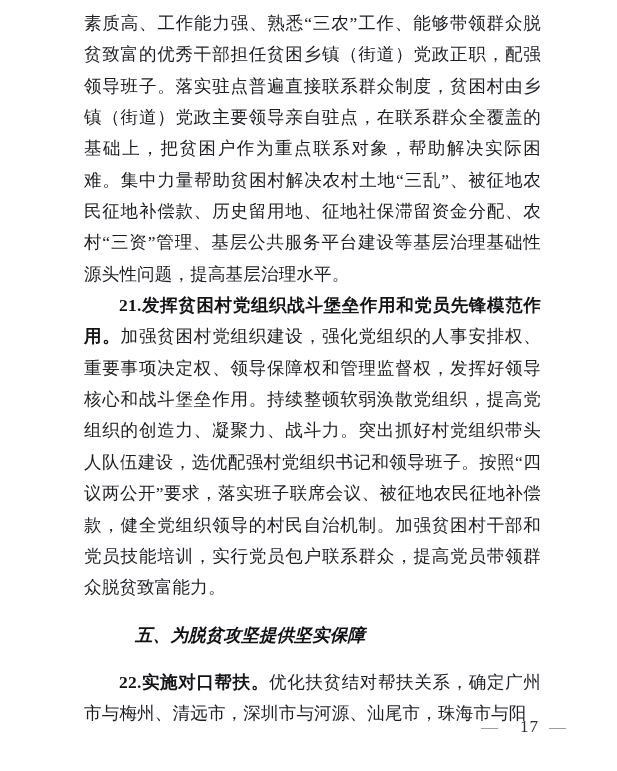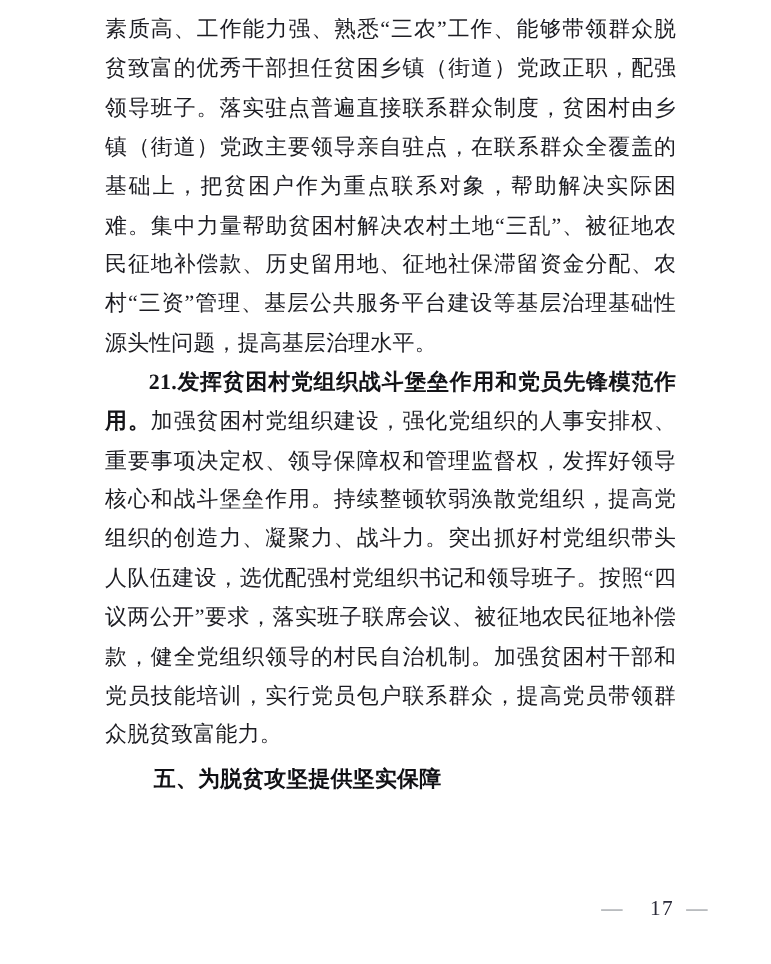--- a/index.html
+++ b/index.html
@@ -32,23 +32,24 @@
     margin: 0;
   }
   .indent {
     text-indent: 2em;
   }
   .lead {
     font-weight: 700;
     color: #141418;
   }
   .heading {
-    margin: 4px;
+    margin: 16px;
     font-weight: 700;
     color: #111115;
+    font-style: italic;
   }
   .footer {
     position: absolute;
     right: 70px;
     bottom: 34px;
     display: flex;
     align-items: center;
     gap: 10px;
     font-size: 17px;
     line-height: 20px;
@@ -67,20 +68,21 @@
 <body>
 
 <div class="page">
   <div class="body-text">
     <p class="para"><span>素质高、工作能力强、熟悉“三农”工作、能够带领群众脱贫致富的优秀干部担任贫困乡镇（街道）党政正职，配强领导班子。落实驻点普遍直接联系群众制度，贫困村由乡镇（街道）党政主要领导亲自驻点，在联系群众全覆盖的基础上，把贫困户作为重点联系对象，帮助解决实际困难。集中力量帮助贫困村解决农村土地“三乱”、被征地农民征地补偿款、历史留用地、征地社保滞留资金分配、农村“三资”管理、基层公共服务平台建设等基层治理基础性源头性问题，提高基层治理水平。</span></p>
 
     <p class="para indent"><span class="lead">21.发挥贫困村党组织战斗堡垒作用和党员先锋模范作用。</span><span>加强贫困村党组织建设，强化党组织的人事安排权、重要事项决定权、领导保障权和管理监督权，发挥好领导核心和战斗堡垒作用。持续整顿软弱涣散党组织，提高党组织的创造力、凝聚力、战斗力。突出抓好村党组织带头人队伍建设，选优配强村党组织书记和领导班子。按照“四议两公开”要求，落实班子联席会议、被征地农民征地补偿款，健全党组织领导的村民自治机制。加强贫困村干部和党员技能培训，实行党员包户联系群众，提高党员带领群众脱贫致富能力。</span></p>
 
     <p class="heading indent">五、为脱贫攻坚提供坚实保障</p>
 
+    <p class="para indent"><span class="lead">22.实施对口帮扶。</span><span>优化扶贫结对帮扶关系，确定广州市与梅州、清远市，深圳市与河源、汕尾市，珠海市与阳</span></p>
   </div>
 
   <div class="footer">
     <span class="dash">—</span>
     <span class="pagenum">17</span>
     <span class="dash">—</span>
   </div>
 </div>
 
 </body></html>

